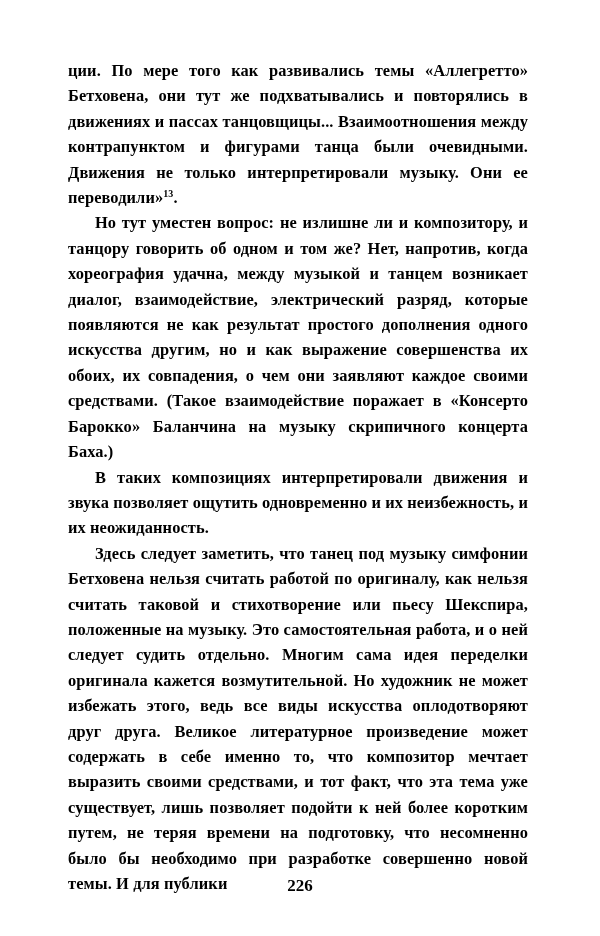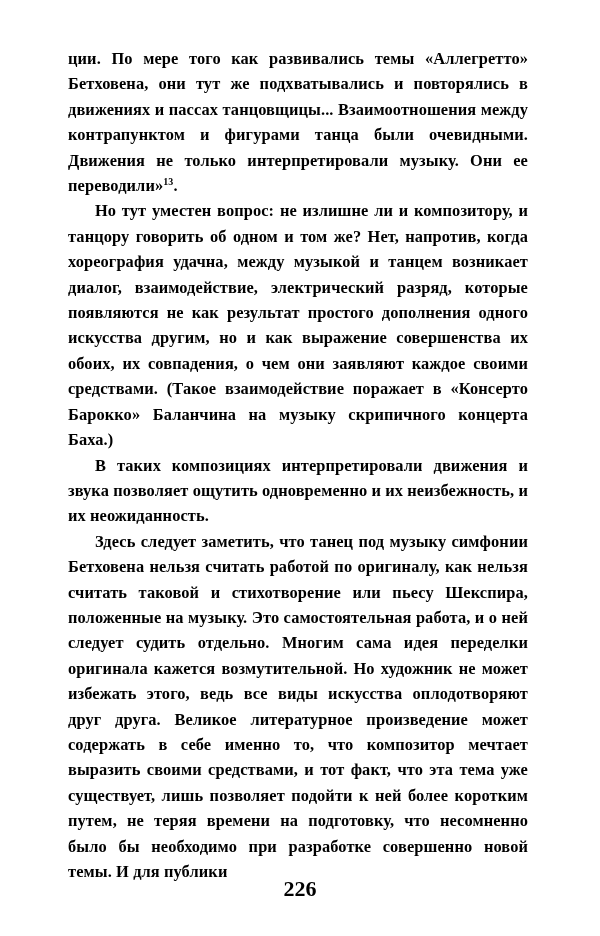--- a/index.html
+++ b/index.html
@@ -12,21 +12,21 @@
     background: #ffffff;
     font-family: "Liberation Serif", serif;
     color: #000000;
     overflow: hidden;
   }
   .page {
     position: relative;
     width: 600px;
     height: 936px;
     box-sizing: border-box;
-    padding: 46px 72px 0 68px;
+    padding: 58px 72px 0 68px;
   }
   .body-text {
     font-size: 16.4px;
     line-height: 25.4px;
     text-align: justify;
     text-justify: inter-word;
     font-weight: 600;
     letter-spacing: 0.1px;
   }
   .para {
@@ -41,21 +41,21 @@
     font-weight: 600;
     vertical-align: super;
     line-height: 0;
   }
   .page-number {
     position: absolute;
     left: 0;
     right: 0;
     top: 876px;
     text-align: center;
-    font-size: 22px;
+    font-size: 17px;
     font-weight: 600;
     font-family: "Liberation Serif", serif;
   }
 </style>
 </head>
 <body>
 
 <div class="page">
   <div class="body-text">
 

